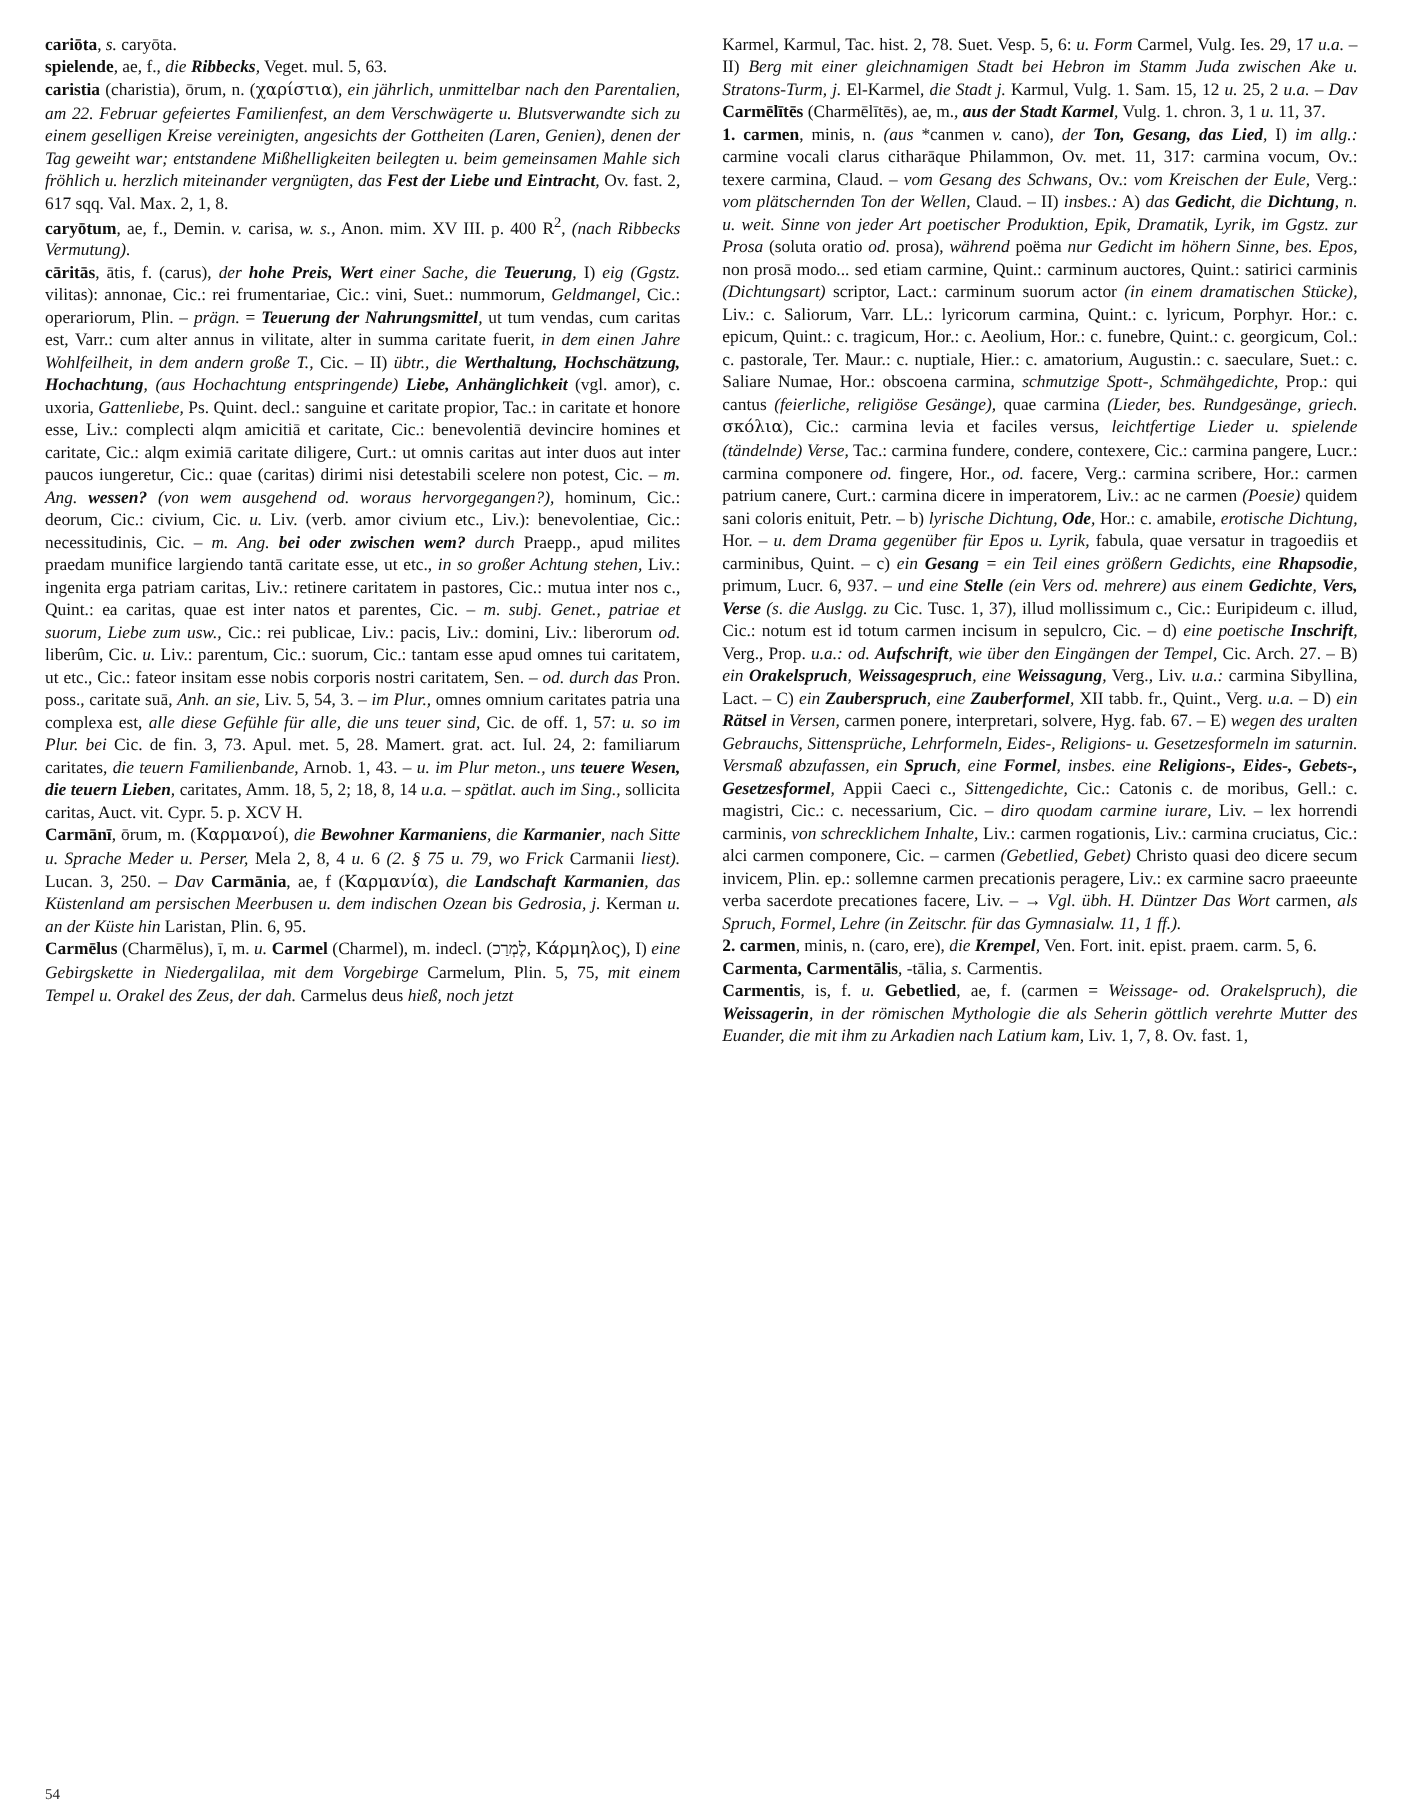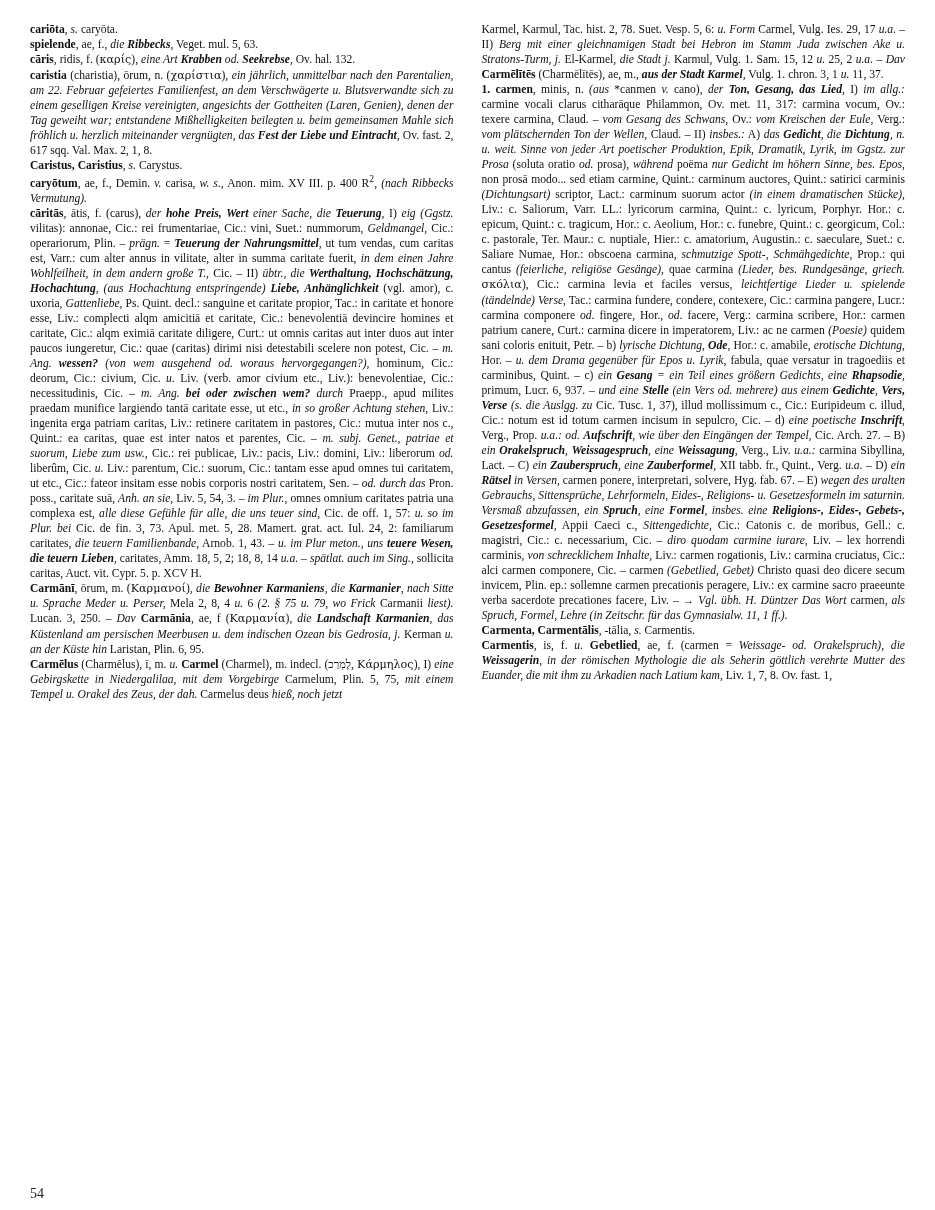--- a/index.html
+++ b/index.html
@@ -40,42 +40,41 @@
   .entry + .entry {
     margin-top: 0px;
   }
   b { font-weight: bold; }
   i { font-style: italic; }
   .gr { font-family: "DejaVu Serif", serif; font-size: 11.2px; }
   .folio {
     position: absolute;
     left: 30px;
     bottom: 8px;
-    font-size: 14px;
+    font-size: 10px;
     font-family: "Liberation Serif", serif;
     color: #222;
   }
 </style>
 </head>
 <body>
 
 <div id="page">
   <div class="columns">
     <div class="col" id="col-left">
         <p class="entry"><b>cariōta</b>, <i>s.</i> caryōta.</p>
         <p class="entry"><b>spielende</b>, ae, f., <i>die <b>Ribbecks</b>,</i> Veget. mul. 5, 63.</p>
-        <p class="entry"><b>cāris</b>, ridis, f. (<span class="gr">καρίς</span>), <i>eine Art <b>Krabben</b> od. <b>Seekrebse</b>,</i> Ov. hal. 132.</p>
         <p class="entry"><b>caristia</b> (charistia), ōrum, n. (<span class="gr">χαρίστια</span>), <i>ein jährlich, unmittelbar nach den Parentalien, am 22. Februar gefeiertes Familienfest, an dem Verschwägerte u. Blutsverwandte sich zu einem geselligen Kreise vereinigten, angesichts der Gottheiten (Laren, Genien), denen der Tag geweiht war; entstandene Mißhelligkeiten beilegten u. beim gemeinsamen Mahle sich fröhlich u. herzlich miteinander vergnügten, das <b>Fest der Liebe und Eintracht</b>,</i> Ov. fast. 2, 617 sqq. Val. Max. 2, 1, 8.</p>
-        <p class="entry"><b>Caristus, Caristius</b>, <i>s.</i> Carystus.</p>
         <p class="entry"><b>caryōtum</b>, ae, f., Demin. <i>v.</i> carisa, <i>w. s.,</i> Anon. mim. XV III. p. 400 R<sup>2</sup>, <i>(nach Ribbecks Vermutung).</i></p>
         <p class="entry"><b>cāritās</b>, ātis, f. (carus), <i>der <b>hohe Preis, Wert</b> einer Sache, die <b>Teuerung</b>,</i> I) <i>eig (Ggstz.</i> vilitas): annonae, Cic.: rei frumentariae, Cic.: vini, Suet.: nummorum, <i>Geldmangel,</i> Cic.: operariorum, Plin. – <i>prägn.</i> = <i><b>Teuerung der Nahrungsmittel</b>,</i> ut tum vendas, cum caritas est, Varr.: cum alter annus in vilitate, alter in summa caritate fuerit, <i>in dem einen Jahre Wohlfeilheit, in dem andern große T.,</i> Cic. – II) <i>übtr., die <b>Werthaltung, Hochschätzung, Hochachtung</b>, (aus Hochachtung entspringende) <b>Liebe, Anhänglichkeit</b></i> (vgl. amor), c. uxoria, <i>Gattenliebe,</i> Ps. Quint. decl.: sanguine et caritate propior, Tac.: in caritate et honore esse, Liv.: complecti alqm amicitiā et caritate, Cic.: benevolentiā devincire homines et caritate, Cic.: alqm eximiā caritate diligere, Curt.: ut omnis caritas aut inter duos aut inter paucos iungeretur, Cic.: quae (caritas) dirimi nisi detestabili scelere non potest, Cic. – <i>m. Ang. <b>wessen?</b> (von wem ausgehend od. woraus hervorgegangen?),</i> hominum, Cic.: deorum, Cic.: civium, Cic. <i>u.</i> Liv. (verb. amor civium etc., Liv.): benevolentiae, Cic.: necessitudinis, Cic. – <i>m. Ang. <b>bei oder zwischen wem?</b> durch</i> Praepp., apud milites praedam munifice largiendo tantā caritate esse, ut etc., <i>in so großer Achtung stehen,</i> Liv.: ingenita erga patriam caritas, Liv.: retinere caritatem in pastores, Cic.: mutua inter nos c., Quint.: ea caritas, quae est inter natos et parentes, Cic. – <i>m. subj. Genet., patriae et suorum, Liebe zum usw.,</i> Cic.: rei publicae, Liv.: pacis, Liv.: domini, Liv.: liberorum <i>od.</i> liberûm, Cic. <i>u.</i> Liv.: parentum, Cic.: suorum, Cic.: tantam esse apud omnes tui caritatem, ut etc., Cic.: fateor insitam esse nobis corporis nostri caritatem, Sen. – <i>od. durch das</i> Pron. poss., caritate suā, <i>Anh. an sie,</i> Liv. 5, 54, 3. – <i>im Plur.,</i> omnes omnium caritates patria una complexa est, <i>alle diese Gefühle für alle, die uns teuer sind,</i> Cic. de off. 1, 57: <i>u. so im Plur. bei</i> Cic. de fin. 3, 73. Apul. met. 5, 28. Mamert. grat. act. Iul. 24, 2: familiarum caritates, <i>die teuern Familienbande,</i> Arnob. 1, 43. – <i>u. im Plur meton., uns <b>teuere Wesen, die teuern Lieben</b>,</i> caritates, Amm. 18, 5, 2; 18, 8, 14 <i>u.a.</i> – <i>spätlat. auch im Sing.,</i> sollicita caritas, Auct. vit. Cypr. 5. p. XCV H.</p>
         <p class="entry"><b>Carmānī</b>, ōrum, m. (<span class="gr">Καρμανοί</span>), <i>die <b>Bewohner Karmaniens</b>, die <b>Karmanier</b>, nach Sitte u. Sprache Meder u. Perser,</i> Mela 2, 8, 4 <i>u.</i> 6 <i>(2. § 75 u. 79, wo Frick</i> Carmanii <i>liest).</i> Lucan. 3, 250. – <i>Dav</i> <b>Carmānia</b>, ae, f (<span class="gr">Καρμανία</span>), <i>die <b>Landschaft Karmanien</b>, das Küstenland am persischen Meerbusen u. dem indischen Ozean bis Gedrosia, j.</i> Kerman <i>u. an der Küste hin</i> Laristan, Plin. 6, 95.</p>
         <p class="entry"><b>Carmēlus</b> (Charmēlus), ī, m. <i>u.</i> <b>Carmel</b> (Charmel), m. indecl. (<span class="gr">לֶמְרַכ</span>, <span class="gr">Κάρμηλος</span>), I) <i>eine Gebirgskette in Niedergalilaa, mit dem Vorgebirge</i> Carmelum, Plin. 5, 75, <i>mit einem Tempel u. Orakel des Zeus, der dah.</i> Carmelus deus <i>hieß, noch jetzt</i></p>
       </div>
     <div class="col" id="col-right">
         <p class="entry">Karmel, Karmul, Tac. hist. 2, 78. Suet. Vesp. 5, 6: <i>u. Form</i> Carmel, Vulg. Ies. 29, 17 <i>u.a.</i> – II) <i>Berg mit einer gleichnamigen Stadt bei Hebron im Stamm Juda zwischen Ake u. Stratons-Turm, j.</i> El-Karmel, <i>die Stadt j.</i> Karmul, Vulg. 1. Sam. 15, 12 <i>u.</i> 25, 2 <i>u.a.</i> – <i>Dav</i> <b>Carmēlītēs</b> (Charmēlītēs), ae, m., <i><b>aus der Stadt Karmel</b>,</i> Vulg. 1. chron. 3, 1 <i>u.</i> 11, 37.</p>
         <p class="entry"><b>1. carmen</b>, minis, n. <i>(aus</i> *canmen <i>v.</i> cano), <i>der <b>Ton, Gesang, das Lied</b>,</i> I) <i>im allg.:</i> carmine vocali clarus citharāque Philammon, Ov. met. 11, 317: carmina vocum, Ov.: texere carmina, Claud. – <i>vom Gesang des Schwans,</i> Ov.: <i>vom Kreischen der Eule,</i> Verg.: <i>vom plätschernden Ton der Wellen,</i> Claud. – II) <i>insbes.:</i> A) <i>das <b>Gedicht</b>, die <b>Dichtung</b>, n. u. weit. Sinne von jeder Art poetischer Produktion, Epik, Dramatik, Lyrik, im Ggstz. zur Prosa</i> (soluta oratio <i>od.</i> prosa), <i>während</i> poëma <i>nur Gedicht im höhern Sinne, bes. Epos,</i> non prosā modo... sed etiam carmine, Quint.: carminum auctores, Quint.: satirici carminis <i>(Dichtungsart)</i> scriptor, Lact.: carminum suorum actor <i>(in einem dramatischen Stücke),</i> Liv.: c. Saliorum, Varr. LL.: lyricorum carmina, Quint.: c. lyricum, Porphyr. Hor.: c. epicum, Quint.: c. tragicum, Hor.: c. Aeolium, Hor.: c. funebre, Quint.: c. georgicum, Col.: c. pastorale, Ter. Maur.: c. nuptiale, Hier.: c. amatorium, Augustin.: c. saeculare, Suet.: c. Saliare Numae, Hor.: obscoena carmina, <i>schmutzige Spott-, Schmähgedichte,</i> Prop.: qui cantus <i>(feierliche, religiöse Gesänge),</i> quae carmina <i>(Lieder, bes. Rundgesänge, griech.</i> <span class="gr">σκόλια</span>), Cic.: carmina levia et faciles versus, <i>leichtfertige Lieder u. spielende (tändelnde) Verse,</i> Tac.: carmina fundere, condere, contexere, Cic.: carmina pangere, Lucr.: carmina componere <i>od.</i> fingere, Hor., <i>od.</i> facere, Verg.: carmina scribere, Hor.: carmen patrium canere, Curt.: carmina dicere in imperatorem, Liv.: ac ne carmen <i>(Poesie)</i> quidem sani coloris enituit, Petr. – b) <i>lyrische Dichtung, <b>Ode</b>,</i> Hor.: c. amabile, <i>erotische Dichtung,</i> Hor. – <i>u. dem Drama gegenüber für Epos u. Lyrik,</i> fabula, quae versatur in tragoediis et carminibus, Quint. – c) <i>ein <b>Gesang</b> = ein Teil eines größern Gedichts, eine <b>Rhapsodie</b>,</i> primum, Lucr. 6, 937. – <i>und eine <b>Stelle</b> (ein Vers od. mehrere) aus einem <b>Gedichte</b>, <b>Vers, Verse</b> (s. die Auslgg. zu</i> Cic. Tusc. 1, 37), illud mollissimum c., Cic.: Euripideum c. illud, Cic.: notum est id totum carmen incisum in sepulcro, Cic. – d) <i>eine poetische <b>Inschrift</b>,</i> Verg., Prop. <i>u.a.: od. <b>Aufschrift</b>, wie über den Eingängen der Tempel,</i> Cic. Arch. 27. – B) <i>ein <b>Orakelspruch</b>, <b>Weissagespruch</b>, eine <b>Weissagung</b>,</i> Verg., Liv. <i>u.a.:</i> carmina Sibyllina, Lact. – C) <i>ein <b>Zauberspruch</b>, eine <b>Zauberformel</b>,</i> XII tabb. fr., Quint., Verg. <i>u.a.</i> – D) <i>ein <b>Rätsel</b> in Versen,</i> carmen ponere, interpretari, solvere, Hyg. fab. 67. – E) <i>wegen des uralten Gebrauchs, Sittensprüche, Lehrformeln, Eides-, Religions- u. Gesetzesformeln im saturnin. Versmaß abzufassen, ein <b>Spruch</b>, eine <b>Formel</b>, insbes. eine <b>Religions-, Eides-, Gebets-, Gesetzesformel</b>,</i> Appii Caeci c., <i>Sittengedichte,</i> Cic.: Catonis c. de moribus, Gell.: c. magistri, Cic.: c. necessarium, Cic. – <i>diro quodam carmine iurare,</i> Liv. – lex horrendi carminis, <i>von schrecklichem Inhalte,</i> Liv.: carmen rogationis, Liv.: carmina cruciatus, Cic.: alci carmen componere, Cic. – carmen <i>(Gebetlied, Gebet)</i> Christo quasi deo dicere secum invicem, Plin. ep.: sollemne carmen precationis peragere, Liv.: ex carmine sacro praeeunte verba sacerdote precationes facere, Liv. – → <i>Vgl. übh. H. Düntzer Das Wort</i> carmen, <i>als Spruch, Formel, Lehre (in Zeitschr. für das Gymnasialw. 11, 1 ff.).</i></p>
+        <p class="entry"><b>2. carmen</b>, minis, n. (caro, ere), <i>die <b>Krempel</b>,</i> Ven. Fort. init. epist. praem. carm. 5, 6.</p>
         <p class="entry"><b>Carmenta, Carmentālis</b>, -tālia, <i>s.</i> Carmentis.</p>
         <p class="entry"><b>Carmentis</b>, is, f. <i>u.</i> <b>Gebetlied</b>, ae, f. (carmen = <i>Weissage- od. Orakelspruch), die <b>Weissagerin</b>, in der römischen Mythologie die als Seherin göttlich verehrte Mutter des Euander, die mit ihm zu Arkadien nach Latium kam,</i> Liv. 1, 7, 8. Ov. fast. 1,</p>
       </div>
   </div>
   <div class="folio">54</div>
 </div>
 
 </body></html>

